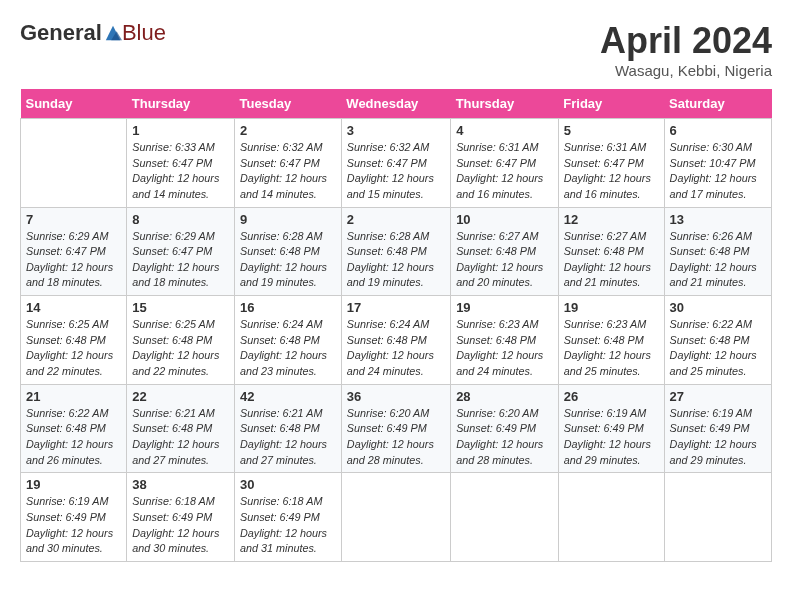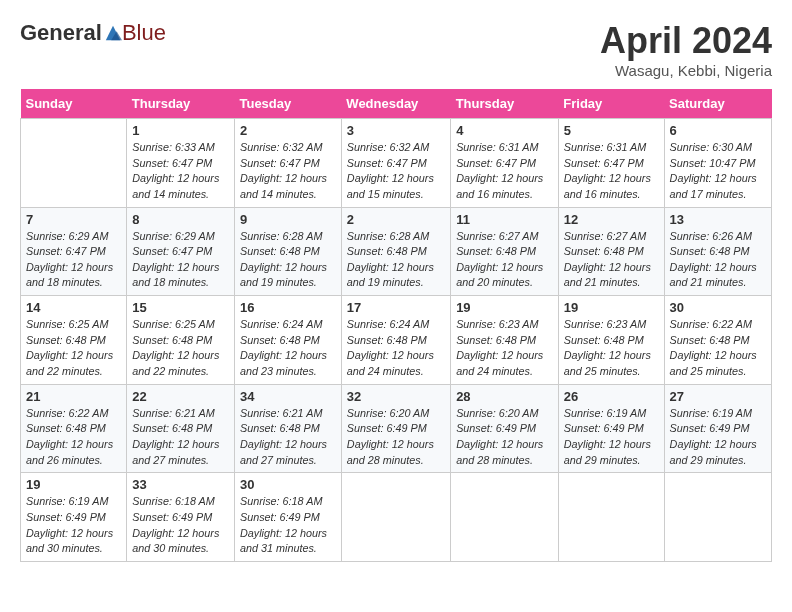--- a/index.html
+++ b/index.html
@@ -192,21 +192,21 @@
 and 19 minutes.</div>
         </td>
         <td>
           <span class="day-num">2</span>
           <div class="day-info" style="white-space: pre-line;">Sunrise: 6:28 AM
 Sunset: 6:48 PM
 Daylight: 12 hours
 and 19 minutes.</div>
         </td>
         <td>
-          <span class="day-num">11</span>
+          <span class="day-num">10</span>
           <div class="day-info" style="white-space: pre-line;">Sunrise: 6:27 AM
 Sunset: 6:48 PM
 Daylight: 12 hours
 and 20 minutes.</div>
         </td>
         <td>
           <span class="day-num">12</span>
           <div class="day-info" style="white-space: pre-line;">Sunrise: 6:27 AM
 Sunset: 6:48 PM
 Daylight: 12 hours
@@ -280,28 +280,28 @@
 and 26 minutes.</div>
         </td>
         <td>
           <span class="day-num">22</span>
           <div class="day-info" style="white-space: pre-line;">Sunrise: 6:21 AM
 Sunset: 6:48 PM
 Daylight: 12 hours
 and 27 minutes.</div>
         </td>
         <td>
-          <span class="day-num">34</span>
+          <span class="day-num">42</span>
           <div class="day-info" style="white-space: pre-line;">Sunrise: 6:21 AM
 Sunset: 6:48 PM
 Daylight: 12 hours
 and 27 minutes.</div>
         </td>
         <td>
-          <span class="day-num">32</span>
+          <span class="day-num">36</span>
           <div class="day-info" style="white-space: pre-line;">Sunrise: 6:20 AM
 Sunset: 6:49 PM
 Daylight: 12 hours
 and 28 minutes.</div>
         </td>
         <td>
           <span class="day-num">28</span>
           <div class="day-info" style="white-space: pre-line;">Sunrise: 6:20 AM
 Sunset: 6:49 PM
 Daylight: 12 hours
@@ -324,21 +324,21 @@
       </tr>
       <tr>
         <td>
           <span class="day-num">19</span>
           <div class="day-info" style="white-space: pre-line;">Sunrise: 6:19 AM
 Sunset: 6:49 PM
 Daylight: 12 hours
 and 30 minutes.</div>
         </td>
         <td>
-          <span class="day-num">33</span>
+          <span class="day-num">38</span>
           <div class="day-info" style="white-space: pre-line;">Sunrise: 6:18 AM
 Sunset: 6:49 PM
 Daylight: 12 hours
 and 30 minutes.</div>
         </td>
         <td>
           <span class="day-num">30</span>
           <div class="day-info" style="white-space: pre-line;">Sunrise: 6:18 AM
 Sunset: 6:49 PM
 Daylight: 12 hours

